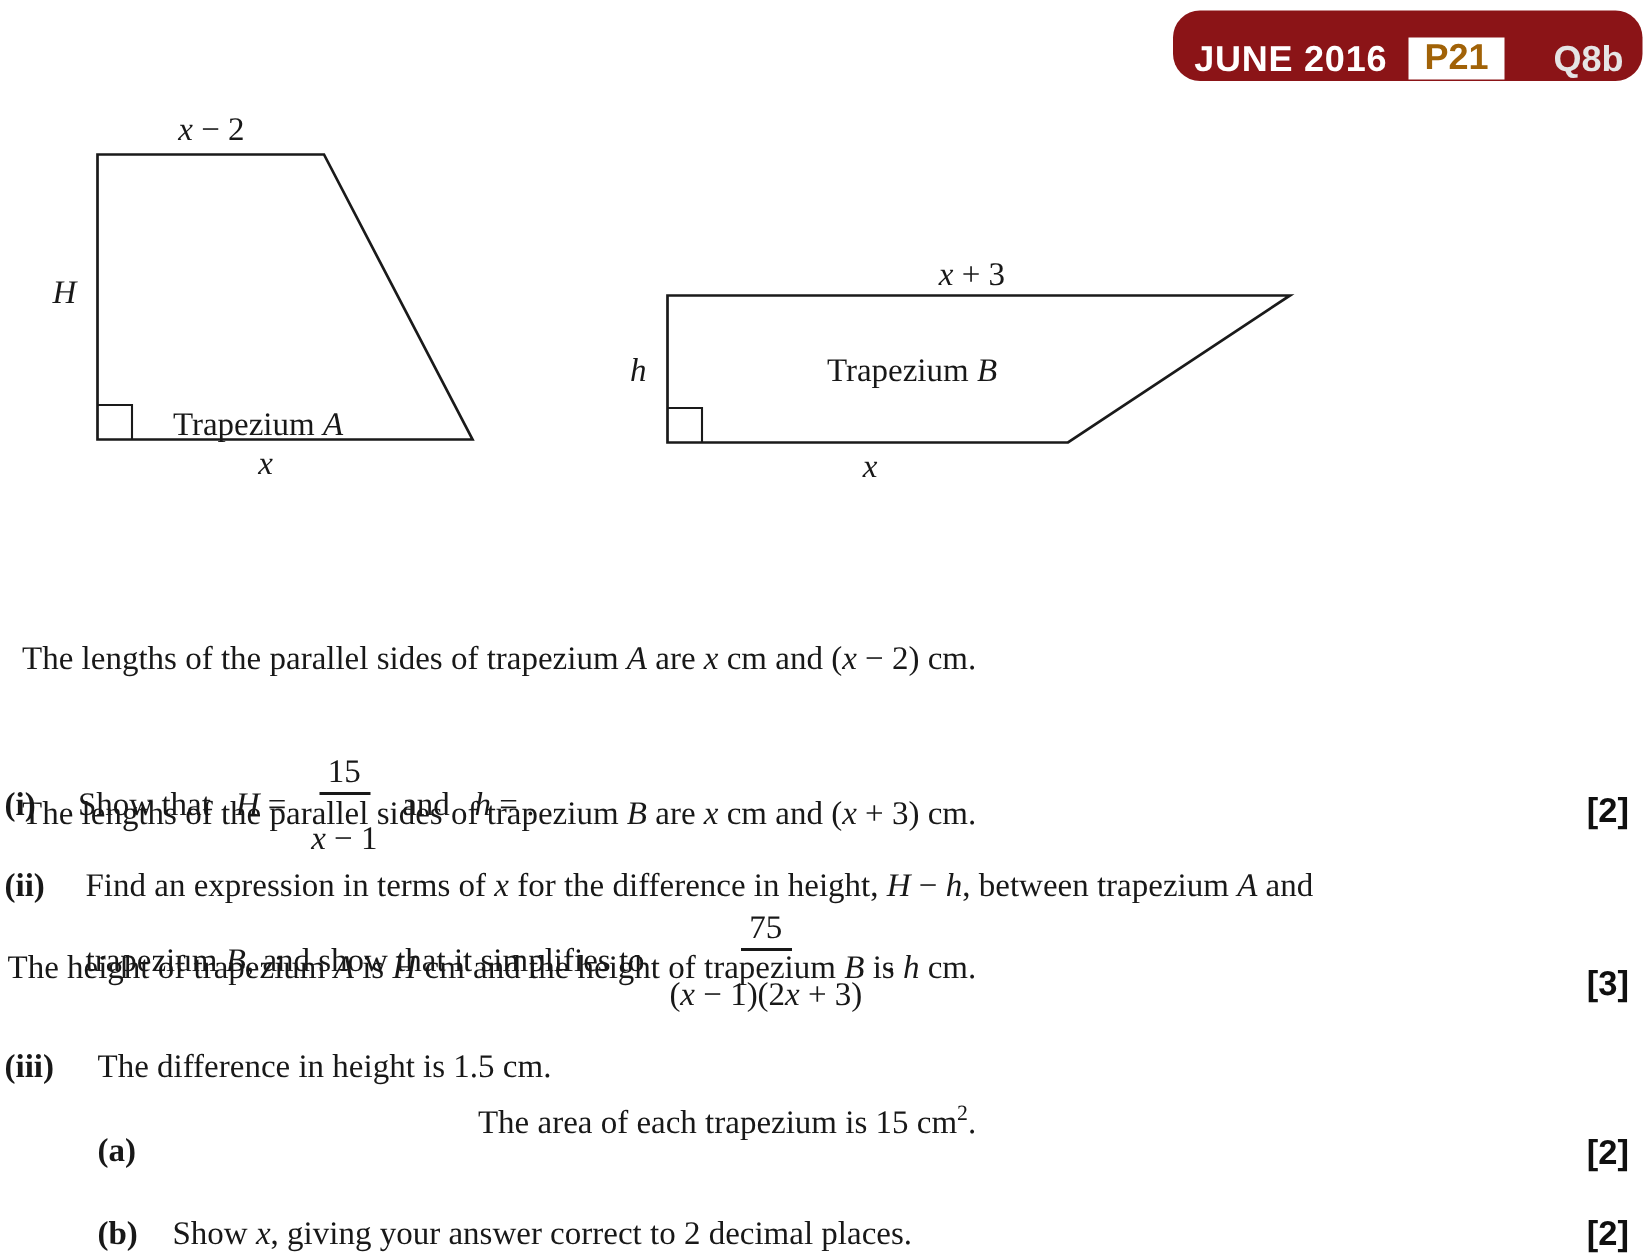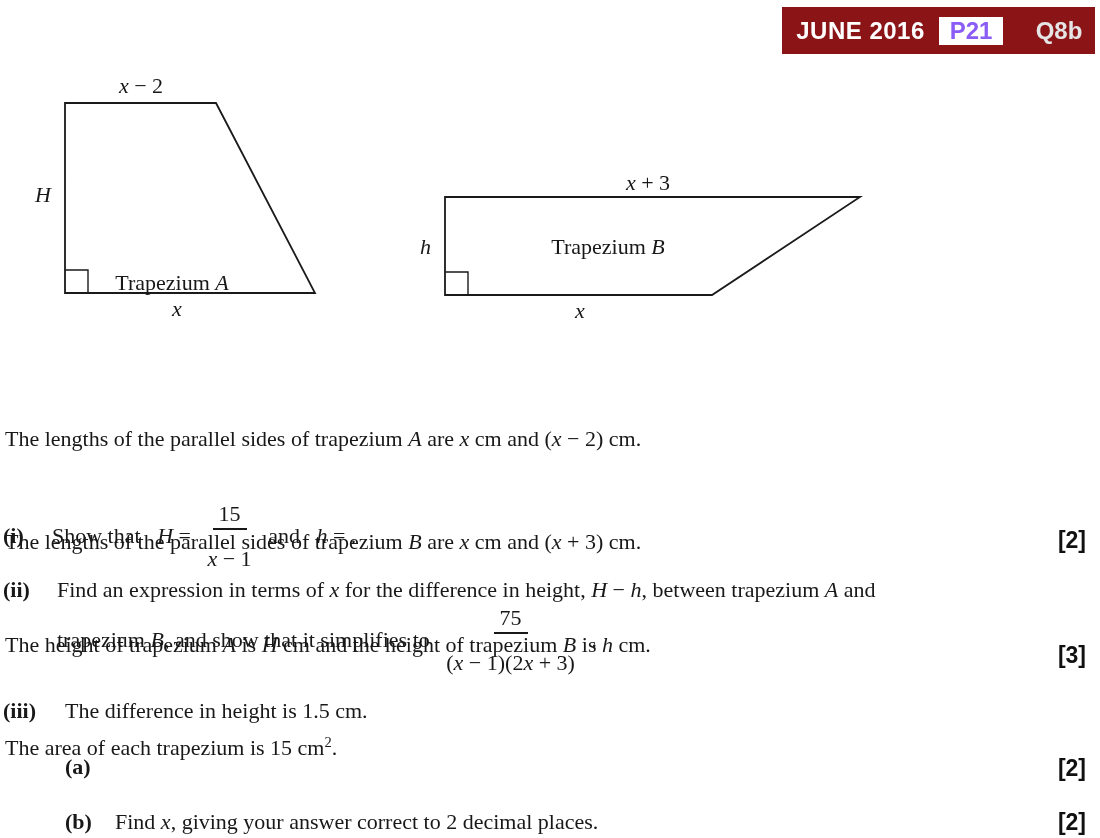--- a/index.html
+++ b/index.html
@@ -5,36 +5,36 @@
   * { margin:0; padding:0; box-sizing:border-box; }
   html, body { background:#ffffff; }
   .page {
     position:relative; width:1100px; height:838px; background:#ffffff;
     font-family:"Liberation Serif","DejaVu Serif",serif;
     font-size:22px; color:#181818; overflow:hidden;
   }
   
   .badge {
     position:absolute; left:782px; top:7px; width:313px; height:47px;
-    background:#8B1417; border-radius:0; display:flex; align-items:center;
+    background:#8B1417; border-radius:18px; display:flex; align-items:flex-end;
     font-family:"Liberation Sans","DejaVu Sans",sans-serif; font-weight:700; font-size:24px;
   }
   .badge-session { width:157px; display:flex; align-items:center; justify-content:center; color:#ffffff; letter-spacing:0.5px; }
-  .badge-paper   { width:64px; margin:2px 0 1px; background:#ffffff; color:#8b5cf6; display:flex; align-items:center; justify-content:center; }
+  .badge-paper   { width:64px; margin:2px 0 1px; background:#ffffff; color:#a16207; display:flex; align-items:center; justify-content:center; }
   .badge-question{ flex:1; display:flex; align-items:center; justify-content:center; color:#e5e5e5;margin-left:20px; }
   
   .figures { position:absolute; left:0; top:0; width:1100px; height:340px; }
   .figures polygon  { fill:none; stroke:#1a1a1a; stroke-width:1.8; stroke-linejoin:miter; }
   .figures polyline { fill:none; stroke:#1a1a1a; stroke-width:1.4; }
   .fig-label { position:absolute; white-space:pre; line-height:24px; }
   .centered  { transform:translateX(-50%); }
   
   .v   { font-style:italic; }
   .sup { vertical-align:super; font-size:0.66em; line-height:0; }
-  .para { position:absolute; left:5px; top:353px; line-height:34.4px; white-space:pre-wrap; }
+  .para { position:absolute; left:5px; top:353px; line-height:34.4px; white-space:pre-wrap;text-align:right; }
   .qrow { position:absolute; display:flex; align-items:center; white-space:pre-wrap; }
   .qlabel { font-weight:700; flex:0 0 auto; }
   .lw49 { width:49px; } .lw54 { width:54px; } .lw62 { width:62px; } .lw50 { width:50px; }
   .frac { display:inline-flex; flex-direction:column; align-items:center; text-align:center; margin:0 5px; flex:0 0 auto; }
   .frac .num { padding:0 6px 1px; border-bottom:2px solid #181818; }
   .frac .den { padding:16px 6px 0; }
   .mark {
     position:absolute; right:14px;
     font-family:"Liberation Sans","DejaVu Sans",sans-serif;
     font-weight:700; font-size:23px; color:#101010; line-height:26px;
@@ -106,17 +106,17 @@
     <span><span>The difference in height is 1.5 cm.</span></span>
   </div>
 
   <div class="qrow" style="left:65px; top:752px; height:30px;">
     <span class="qlabel lw50">(a)</span>
   </div>
   <span class="mark" style="top:755px;">[2]</span>
 
   <div class="qrow" style="left:65px; top:807px; height:30px;">
     <span class="qlabel lw50">(b)</span>
-    <span><span>Find </span><span class="v">x</span><span>, giving your answer correct to 2 decimal places.</span></span>
+    <span><span>Show </span><span class="v">x</span><span>, giving your answer correct to 2 decimal places.</span></span>
   </div>
   <span class="mark" style="top:809px;">[2]</span>
 
 </div>
 
 </body></html>

